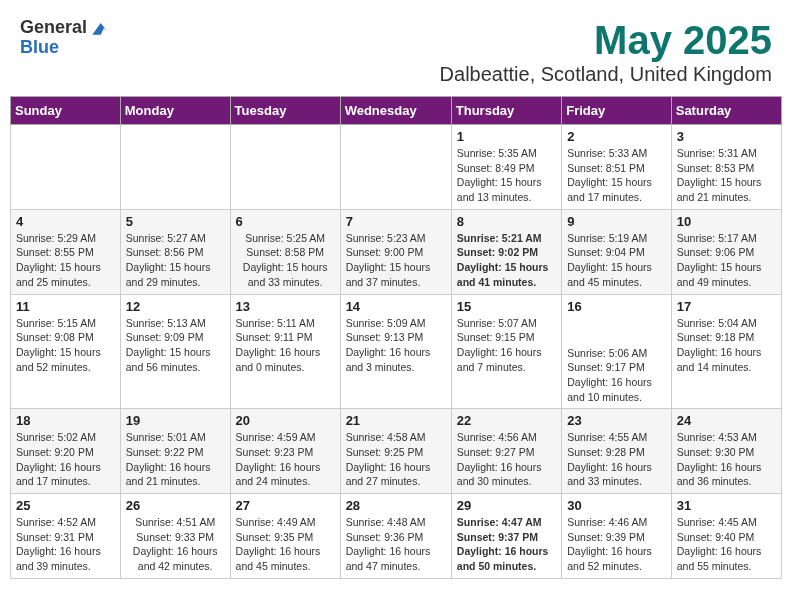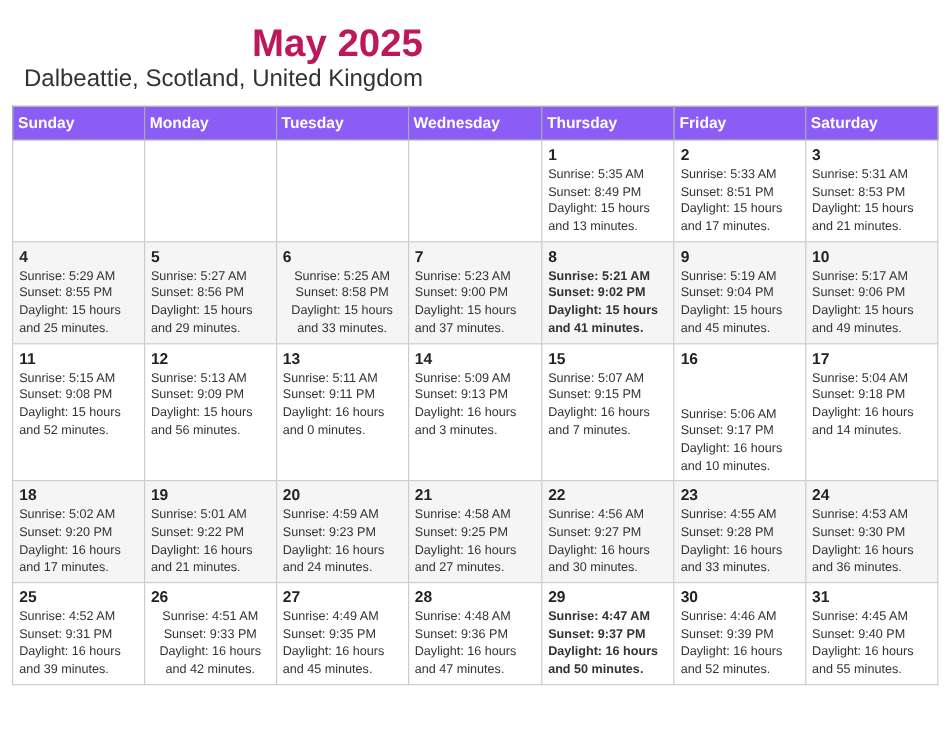--- a/index.html
+++ b/index.html
@@ -29,36 +29,36 @@
     .logo-blue { color: #2a6ebb; }
     .logo-icon {
       width: 20px;
       height: 20px;
       margin-left: 2px;
     }
     .title-block {
       text-align: right;
     }
     .month-title {
-      font-size: 32px;
+      font-size: 40px;
       font-weight: bold;
-      color: #be185d;
+      color: #0f766e;
     }
     .location-title {
       font-size: 20px;
       color: #333;
     }
     .calendar {
       width: 100%;
       border-collapse: collapse;
       margin-top: 6px;
       font-size: 11px;
     }
     .calendar th {
-      background-color: #8b5cf6;
+      background-color: #701a75;
       color: #fff;
       padding: 6px 4px;
       text-align: left;
       font-size: 13px;
       border: 1px solid #aaa;
     }
     .calendar td {
       border: 1px solid #ccc;
       vertical-align: top;
       padding: 4px 5px;
@@ -79,20 +79,31 @@
       color: #333;
       font-size: 10.5px;
       line-height: 1.4;
     }
     .empty { background: #fff !important; }
   </style>
 </head>
 <body>
 
 <div class="header">
+  <div class="logo">
+    <div>
+      <div style="display:flex;align-items:center;">
+        <span class="logo-text logo-general">General</span>
+        <svg class="logo-icon" viewBox="0 0 24 20" xmlns="http://www.w3.org/2000/svg">
+          <polygon points="4,18 14,4 22,14 18,10 14,18" fill="#2a6ebb"></polygon>
+        </svg>
+      </div>
+      <div class="logo-text logo-blue">Blue</div>
+    </div>
+  </div>
   <div class="title-block">
     <div class="month-title">May 2025</div>
     <div class="location-title">Dalbeattie, Scotland, United Kingdom</div>
   </div>
 </div>
 
 <table class="calendar">
   <thead>
     <tr>
     <th>Sunday</th>

